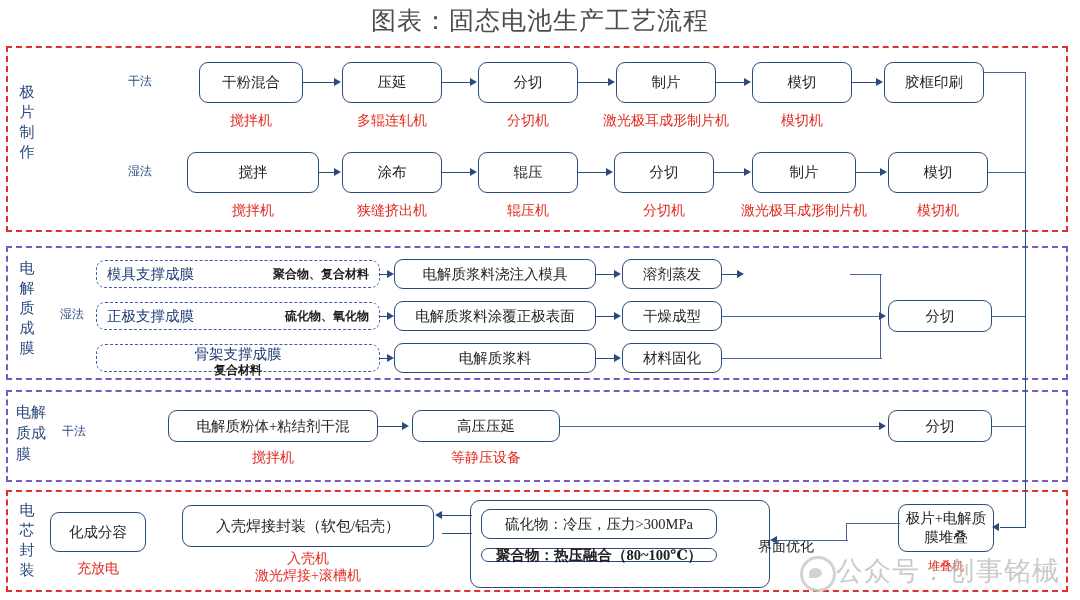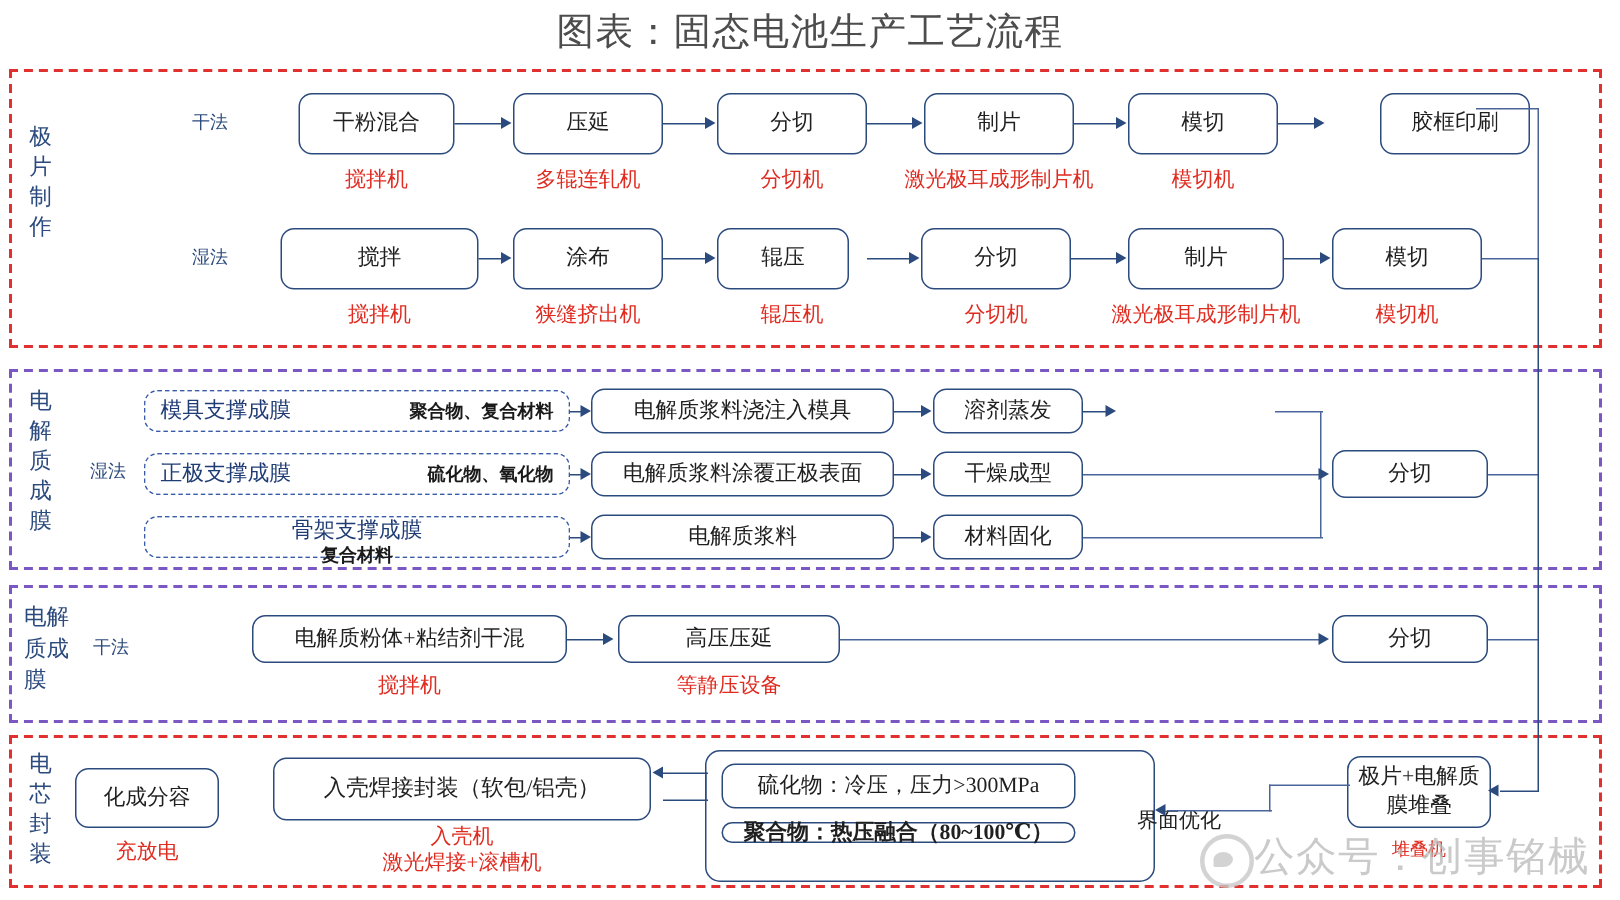--- a/index.html
+++ b/index.html
@@ -86,42 +86,42 @@
 作</div>
 
   <div class="method" style="left:128px;top:73px;">干法</div>
   <div class="method" style="left:128px;top:163px;">湿法</div>
 
   <div class="box" style="left:199px;top:62px;width:104px;height:41px;">干粉混合</div>
   <div class="box" style="left:342px;top:62px;width:100px;height:41px;">压延</div>
   <div class="box" style="left:478px;top:62px;width:100px;height:41px;">分切</div>
   <div class="box" style="left:616px;top:62px;width:100px;height:41px;">制片</div>
   <div class="box" style="left:752px;top:62px;width:100px;height:41px;">模切</div>
-  <div class="box" style="left:884px;top:62px;width:100px;height:41px;margin-left:36px;">胶框印刷</div>
+  <div class="box" style="left:884px;top:62px;width:100px;height:41px;">胶框印刷</div>
 
   <div class="ln h thick" style="left:303px;top:82px;width:32px;"></div>
   <div class="arrow right" style="left:334px;top:78px;"></div>
   <div class="ln h thick" style="left:442px;top:82px;width:29px;"></div>
   <div class="arrow right" style="left:470px;top:78px;"></div>
   <div class="ln h thick" style="left:578px;top:82px;width:31px;"></div>
   <div class="arrow right" style="left:608px;top:78px;"></div>
   <div class="ln h thick" style="left:716px;top:82px;width:29px;"></div>
   <div class="arrow right" style="left:744px;top:78px;"></div>
   <div class="ln h thick" style="left:852px;top:82px;width:25px;"></div>
   <div class="arrow right" style="left:876px;top:78px;"></div>
 
   <div class="cap" style="left:199px;top:112px;width:104px;">搅拌机</div>
   <div class="cap" style="left:332px;top:112px;width:120px;">多辊连轧机</div>
   <div class="cap" style="left:478px;top:112px;width:100px;">分切机</div>
   <div class="cap" style="left:586px;top:112px;width:160px;">激光极耳成形制片机</div>
   <div class="cap" style="left:752px;top:112px;width:100px;">模切机</div>
 
   <div class="box" style="left:187px;top:152px;width:132px;height:41px;">搅拌</div>
   <div class="box" style="left:342px;top:152px;width:100px;height:41px;">涂布</div>
-  <div class="box" style="left:478px;top:152px;width:88px;height:41px;">辊压</div>
+  <div class="box" style="left:478px;top:152px;width:100px;height:41px;">辊压</div>
   <div class="box" style="left:614px;top:152px;width:100px;height:41px;">分切</div>
   <div class="box" style="left:752px;top:152px;width:104px;height:41px;">制片</div>
   <div class="box" style="left:888px;top:152px;width:100px;height:41px;">模切</div>
 
   <div class="ln h thick" style="left:319px;top:172px;width:16px;"></div>
   <div class="arrow right" style="left:334px;top:168px;"></div>
   <div class="ln h thick" style="left:442px;top:172px;width:29px;"></div>
   <div class="arrow right" style="left:470px;top:168px;"></div>
   <div class="ln h thick" style="left:578px;top:172px;width:29px;"></div>
   <div class="arrow right" style="left:606px;top:168px;"></div>

